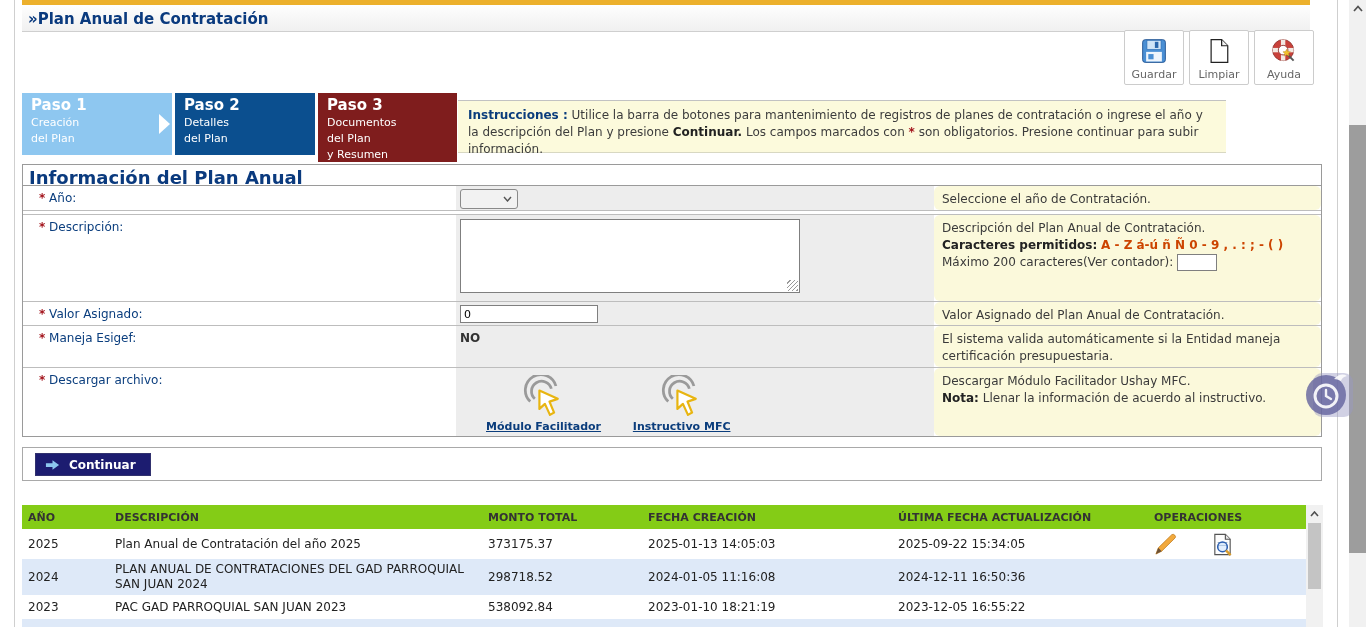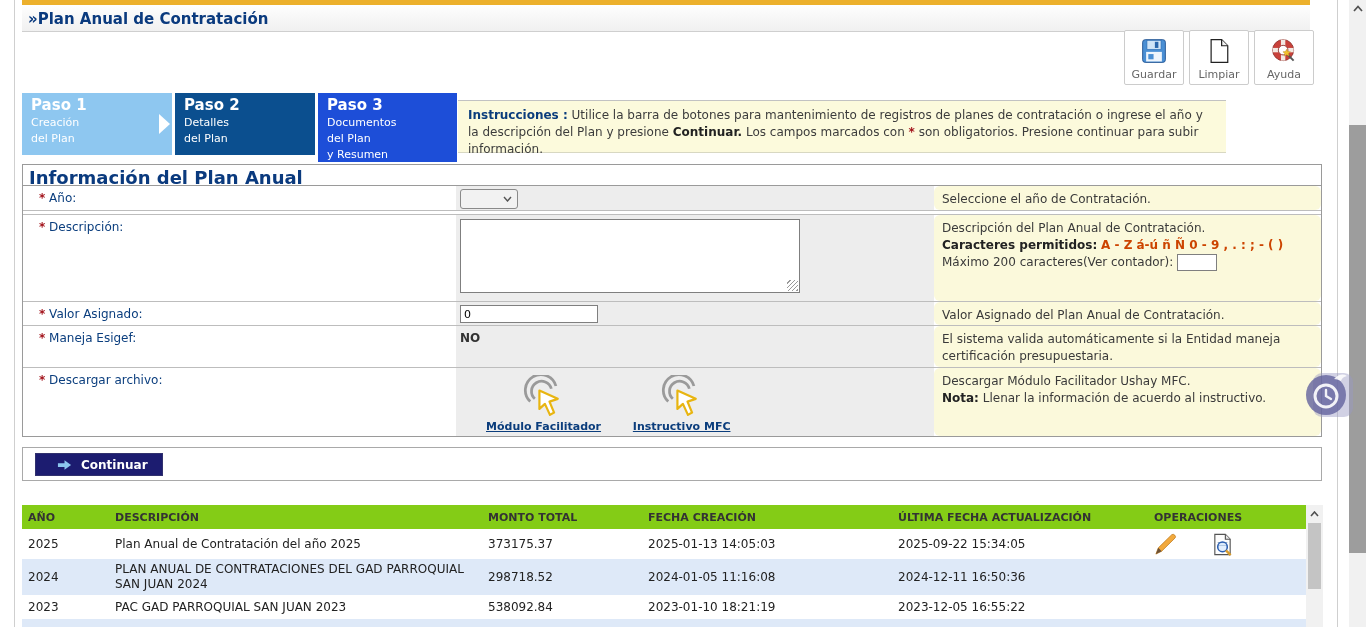--- a/index.html
+++ b/index.html
@@ -25,21 +25,21 @@
   .tbtn .tlabel { font-size:11px; color:#666; }
 
   
   .step { position:absolute; top:93px; color:#fff; padding:3px 0 15px 9px; }
   .step .stitle { font-size:15px; font-weight:bold; line-height:19px; }
   .step .sline { font-size:11px; line-height:16px; }
   .step1 { left:22px; width:150px; height:62px; background:#8EC7F0; }
   .step1 .arrow { position:absolute; right:2px; top:21px; width:0; height:0;
     border-left:11px solid #fff; border-top:10px solid transparent; border-bottom:10px solid transparent; }
   .step2 { left:175px; width:140px; height:62px; background:#0B4F8F; }
-  .step3 { left:318px; width:139px; height:69px; background:#1d4ed8; }
+  .step3 { left:318px; width:139px; height:69px; background:#7f1d1d; }
 
   
   .instructions { position:absolute; left:458px; top:100px; width:768px; height:53px;
     background:#FCFADC; border-top:1px solid #c2c2c2; border-bottom:1px solid #d8d8c2;
     padding:6px 10px; line-height:17px; color:#3c3c3c; }
   .instructions .ilabel { color:#0B3D7C; font-weight:bold; }
   .instructions b { color:#222; }
   .red-star { color:#A3151D; font-weight:bold; }
 
   
@@ -69,21 +69,21 @@
   .counter-input { width:40px; height:17px; border:1px solid #7f7f7f; background:#fff; vertical-align:middle; margin-left:4px; }
 
   .dl { display:inline-block; text-align:right; margin-top:4px; cursor:pointer; }
   .dl.first { margin-left:26px; } .dl.second { margin-left:28px; }
   .dl svg { width:46px; height:44px; display:block; margin:0 auto; }
   .dl .dl-label { font-size:11px; font-weight:bold; color:#0B3D7C; text-decoration:underline; }
 
   
   .continuebar { position:absolute; left:22px; top:447px; width:1300px; height:34px;
     border:1px solid #a9a9a9; background:#fff; }
-  .continue-btn { position:absolute; left:12px; top:5px; height:23px; padding:0 14px 0 21px;
+  .continue-btn { position:absolute; left:12px; top:5px; height:23px; padding:0 14px 0 9px;
     background:#1C1C70; border:1px solid #31316e; color:#fff; font-weight:bold; font-size:12px;
     display:flex; align-items:center; gap:9px; cursor:pointer; }
 
   
   .datatable { position:absolute; left:22px; top:505px; width:1284px; }
   .thead { display:flex; height:24px; background:#84cc16; align-items:center;
     font-size:11px; font-weight:bold; color:#333; }
   .trow { display:flex; align-items:center; font-size:12px; color:#222; }
   .trow.alt { background:#DEE9F8; }
   .c-year { width:93px; padding-left:6px; }

